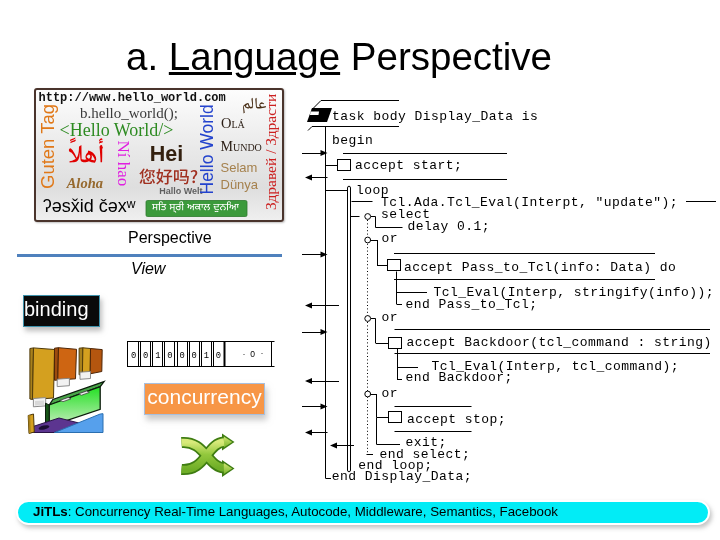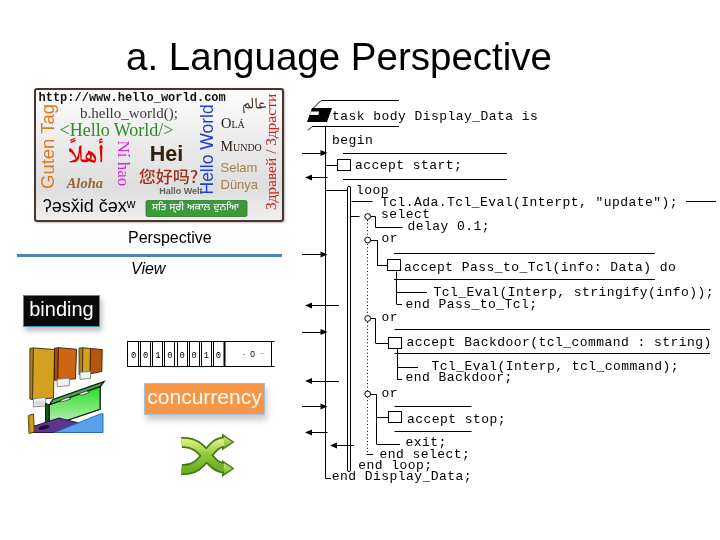--- a/index.html
+++ b/index.html
@@ -1,30 +1,30 @@
 <!DOCTYPE html>
 <html><head>
 <meta charset="utf-8">
 <style>
 html,body{margin:0;padding:0;background:#fff;}
 #slide{position:relative;width:720px;height:540px;background:#fff;overflow:hidden;
   font-family:"Liberation Sans",sans-serif;}
 .title{position:absolute;left:-4px;top:35px;width:686px;text-align:center;
   font-size:38.5px;color:#000;letter-spacing:0;}
-.title .u{}
+.title .u{text-decoration:underline;}
 #hellobox{position:absolute;left:34px;top:88px;width:246px;height:130px;
   border:2.5px solid #4a342c;border-radius:3px;
   background:linear-gradient(180deg,#fdfdfd 0%,#e9e9e9 45%,#dedede 75%,#efefef 100%);
   box-shadow:1px 1px 2px rgba(0,0,0,0.25);}
 .persp{position:absolute;left:128px;top:229px;font-size:16px;color:#000;}
 .bline{position:absolute;left:17px;top:254px;width:265px;height:2.5px;background:#4f81bd;}
 .view{position:absolute;left:131px;top:260px;font-size:16px;color:#000;font-style:italic;}
 .binding{position:absolute;left:23px;top:295px;width:77px;height:32px;background:#0a0a0a;
   border:1.6px solid #3f92ab;box-sizing:border-box;color:#fff;font-size:20px;
-  text-align:center;line-height:26px;box-shadow:2px 4px 5px rgba(130,130,130,0.5);}
+  text-align:left;line-height:26px;box-shadow:2px 4px 5px rgba(130,130,130,0.5);}
 .protocols{position:absolute;left:142px;top:289px;width:96px;height:33px;background:#bf4e4b;
   border:2px solid #943634;border-radius:3px;box-sizing:border-box;color:#fff;font-size:21px;
   text-align:center;line-height:27px;box-shadow:2px 3px 4px rgba(150,150,150,0.45);}
 .concurrency{position:absolute;left:144px;top:383px;width:121px;height:32px;background:#f79646;
   border:1.5px solid #a7bfde;box-sizing:border-box;color:#fff;font-size:21px;
   text-align:center;line-height:26px;box-shadow:2px 5px 6px rgba(150,150,150,0.5);}
 #bottombar{position:absolute;left:16px;top:500px;width:694px;height:25px;background:#02ecf6;
   border:2.5px solid #fff;border-radius:13px;box-sizing:border-box;
   box-shadow:2px 3px 4px rgba(140,140,140,0.5);
   font-size:13.3px;color:#000;line-height:20px;padding-left:15px;}
@@ -250,13 +250,14 @@
 <line x1="81.7" y1="349.5" x2="105" y2="349.5" stroke="#000" stroke-width="1"></line>
 <line x1="7" y1="311.5" x2="30.5" y2="311.5" stroke="#000" stroke-width="1"></line>
 <polygon points="25.5,308.5 32.5,311.5 25.5,314.5" fill="#000"></polygon>
 <line x1="32.5" y1="337.5" x2="12" y2="337.5" stroke="#000" stroke-width="1"></line>
 <polygon points="17,334.5 10,337.5 17,340.5" fill="#000"></polygon>
 <line x1="59" y1="350.5" x2="37" y2="350.5" stroke="#000" stroke-width="1"></line>
 <polygon points="42,347.5 35,350.5 42,353.5" fill="#000"></polygon>
 <line x1="71.5" y1="359.5" x2="78" y2="359.5" stroke="#000" stroke-width="1"></line>
 </svg>
 
+  <div id="bottombar"><b>JiTLs</b>: Concurrency Real-Time Languages, Autocode, Middleware, Semantics, Facebook</div>
 </div>
 
 </body></html>

